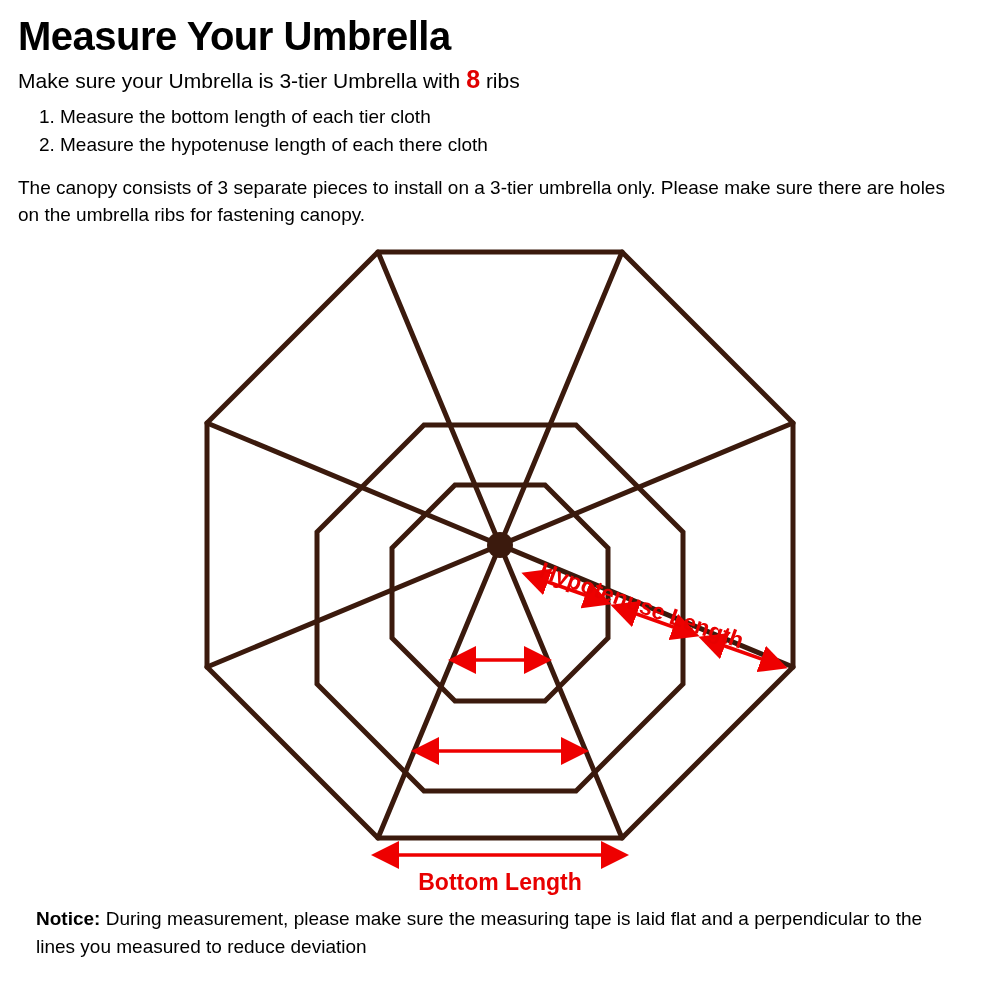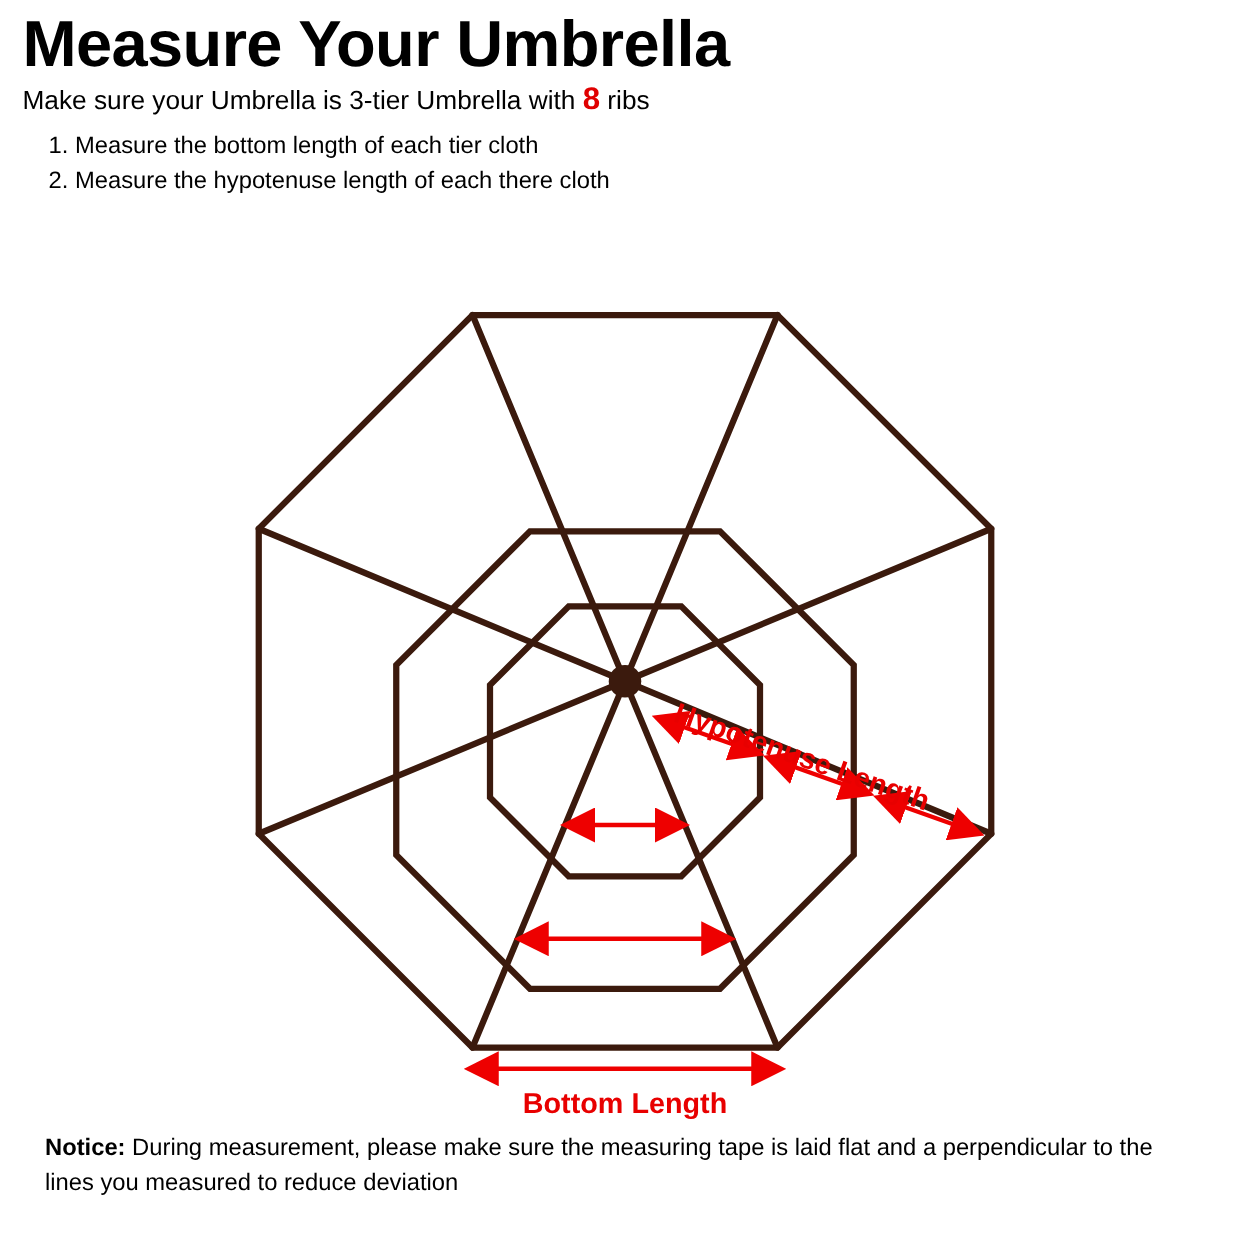--- a/index.html
+++ b/index.html
@@ -17,21 +17,21 @@
   }
   .page {
     position: relative;
     width: 1000px;
     height: 1000px;
   }
   .title {
     position: absolute;
     left: 18px;
     top: 14px;
-    font-size: 52px;
+    font-size: 40px;
     font-weight: bold;
     letter-spacing: -0.5px;
     line-height: 44px;
   }
   .subtitle {
     position: absolute;
     left: 18px;
     top: 66px;
     font-size: 21px;
     line-height: 26px;
@@ -100,20 +100,21 @@
 
   <div class="title">Measure Your Umbrella</div>
 
   <div class="subtitle"><span>Make sure your Umbrella is 3-tier Umbrella with </span><span class="ribcount">8</span><span> ribs</span></div>
 
   <ol class="steps">
     <li>Measure the bottom length of each tier cloth</li>
     <li>Measure the hypotenuse length of each there cloth</li>
   </ol>
 
+  <div class="para">The canopy consists of 3 separate pieces to install on a 3-tier umbrella only. Please make sure there are holes on the umbrella ribs for fastening canopy.</div>
 
   <div class="diagram">
     <svg viewBox="0 0 1000 670" width="1000" height="670">
       <g fill="none" stroke="#3b1a0d" stroke-width="5" stroke-linejoin="miter" stroke-linecap="round">
 
         <polygon points="378,22 622,22 793,193 793,437 622,608 378,608 207,437 207,193"></polygon>
 
         <polygon points="424,195 576,195 683,302 683,454 576,561 424,561 317,454 317,302" transform="translate(0,0) scale(1)"></polygon>
 
         <polygon points="455,255 545,255 608,318 608,408 545,471 455,471 392,408 392,318"></polygon>

